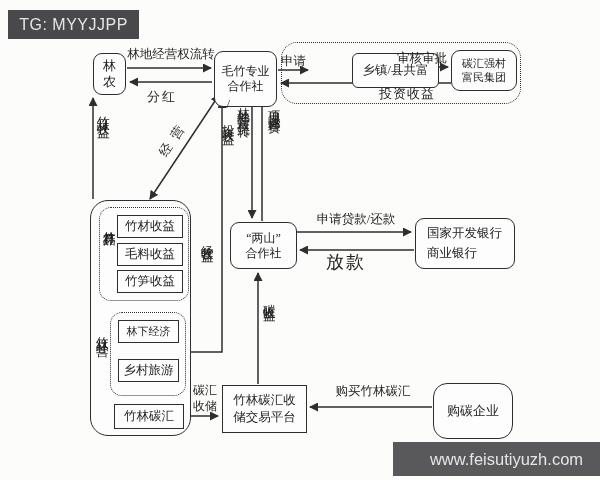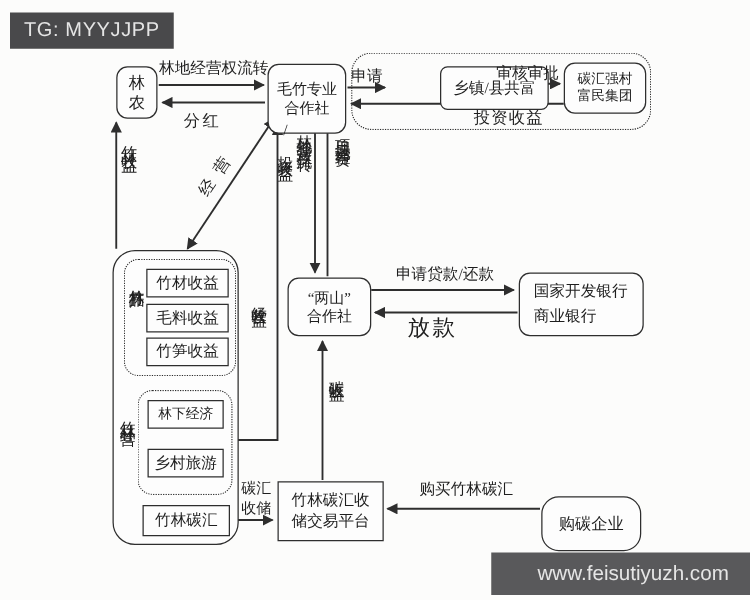--- a/index.html
+++ b/index.html
@@ -93,21 +93,21 @@
   <div class="node" style="left:117px;top:270px;width:66px;height:23px;font-size:12.5px;z-index:3;">竹笋收益</div>
 
   <div class="node" style="left:118px;top:320px;width:61px;height:23px;font-size:11px;z-index:3;">林下经济</div>
   <div class="node" style="left:118px;top:359px;width:61px;height:23px;font-size:12.5px;z-index:3;">乡村旅游</div>
 
   <div class="node" style="left:114px;top:404px;width:70px;height:25px;font-size:12.5px;z-index:3;">竹林碳汇</div>
 
   <div class="node" style="left:222px;top:385px;width:85px;height:48px;font-size:12.5px;line-height:1.4;">竹林碳汇收
 储交易平台</div>
 
-  <div class="node" style="left:433px;top:397px;width:80px;height:44px;font-size:13px;border-radius:14px;">购碳企业</div>
+  <div class="node" style="left:433px;top:383px;width:80px;height:56px;font-size:13px;border-radius:14px;">购碳企业</div>
 
   <div class="lbl" style="left:126px;top:47px;width:90px;text-align:center;font-size:12.5px;">林地经营权流转</div>
   <div class="lbl" style="left:147px;top:89px;font-size:13px;letter-spacing:2px;">分红</div>
   <div class="lbl" style="left:281px;top:54px;font-size:12.5px;">申请</div>
   <div class="lbl" style="left:397px;top:51px;font-size:12.5px;">审核审批</div>
   <div class="lbl" style="left:339px;top:86px;font-size:13px;letter-spacing:1px;margin-left:40px;">投资收益</div>
   <div class="lbl" style="left:306px;top:212px;width:100px;text-align:center;font-size:12.5px;">申请贷款/还款</div>
   <div class="lbl" style="left:326px;top:252px;font-size:18px;letter-spacing:2px;">放款</div>
   <div class="lbl" style="left:330px;top:384px;width:86px;text-align:center;font-size:12.5px;">购买竹林碳汇</div>
   <div class="lbl" style="left:190px;top:383px;width:30px;text-align:center;font-size:12px;line-height:1.3;">碳汇

